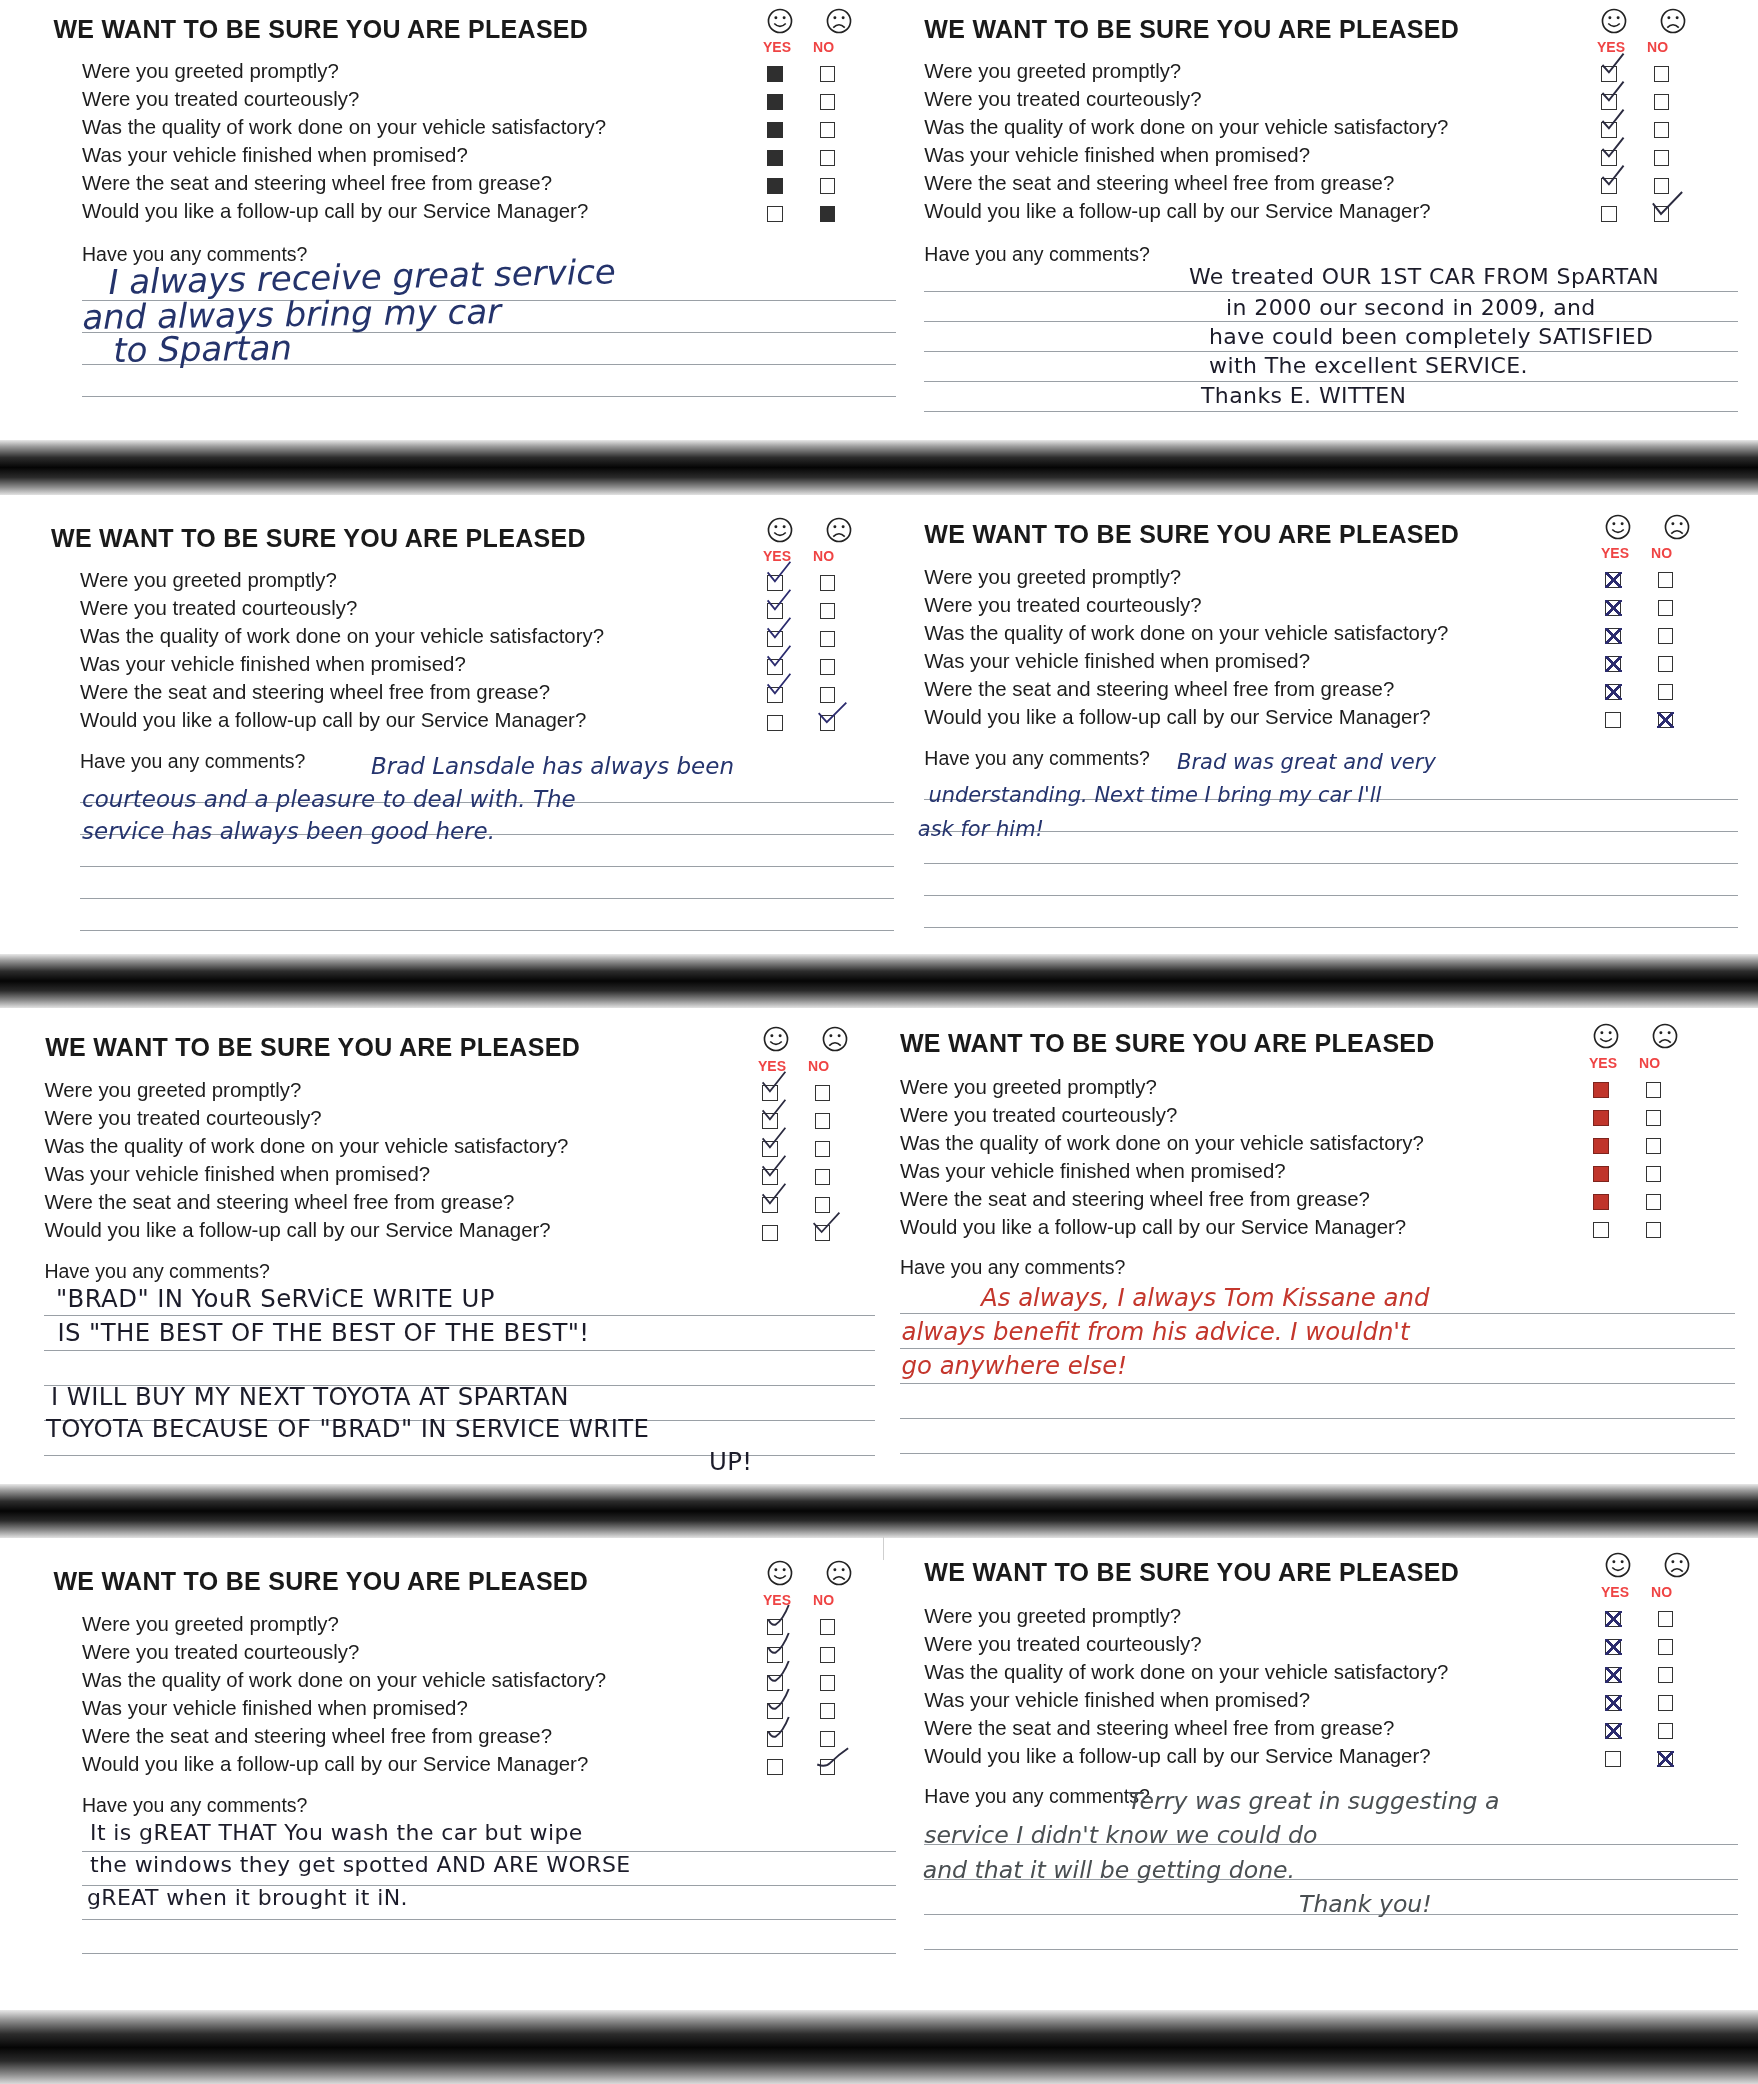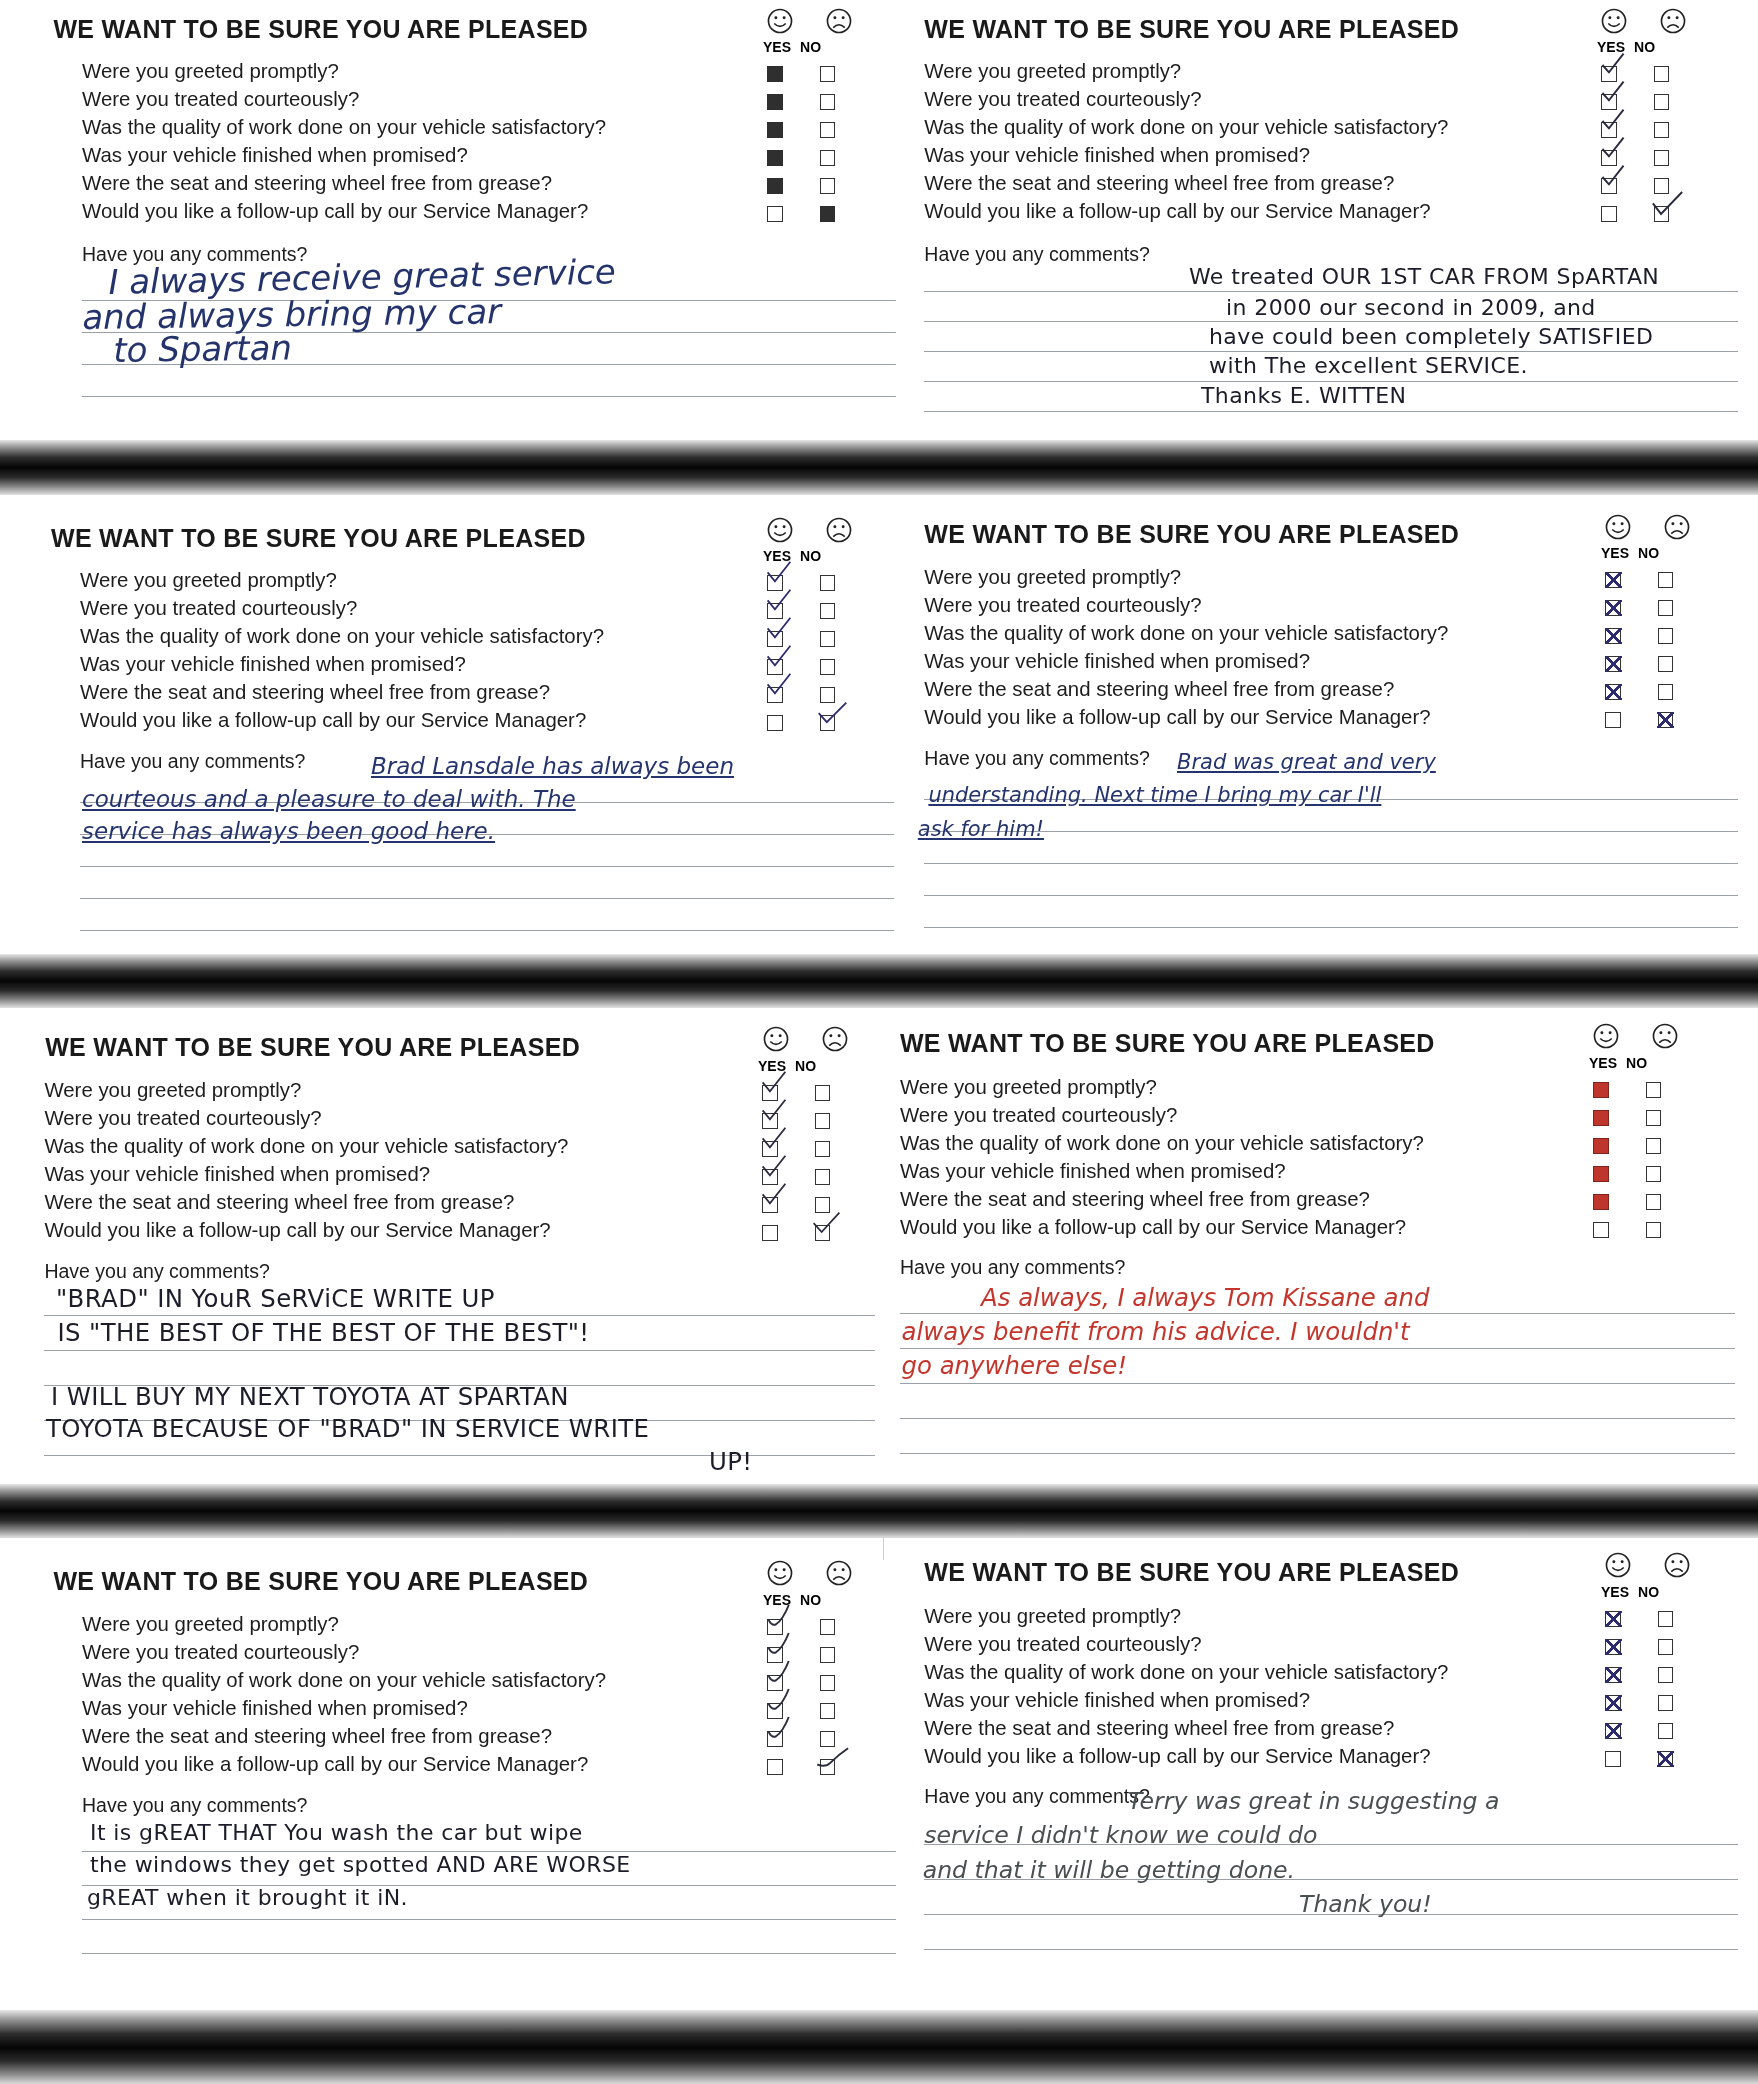--- a/index.html
+++ b/index.html
@@ -50,24 +50,24 @@
     position: absolute;
     top: 1.6px;
     display: flex;
     gap: 31px;
   }
   .face svg { display: block; }
 
   .yesno {
     position: absolute;
     display: flex;
-    gap: 11px;
+    gap: 24px;
     font-size: 14px;
     font-weight: bold;
-    color: #000000;
+    color: #ef4444;
   }
   .yesno span { width: 24.4px; text-align: center; }
 
   .questions {
     position: absolute;
     left: 0;
     top: 0;
   }
   .qrow {
     display: flex;
@@ -133,21 +133,21 @@
     border-bottom: 1.2px solid #9aa0a6;
     height: 31px;
   }
   .hand {
     position: absolute;
     font-family: "DejaVu Sans", sans-serif;
     color: #24336b;
     white-space: nowrap;
     transform-origin: left top;
   }
-  .hand.blue { color: #25346e; text-decoration: underline; }
+  .hand.blue { color: #25346e; }
   .hand.dark { color: #1c1c2a; }
   .hand.red  { color: #c4362c; }
   .hand.pencil { color: #4a4f52; }
   .hand.script { font-style: italic; }
   .hand.print  { font-style: normal; letter-spacing: 0.4px; }
 
   .card-edge {
     position: absolute;
     border-top: 0.8px solid #d4d4d4;
   }

